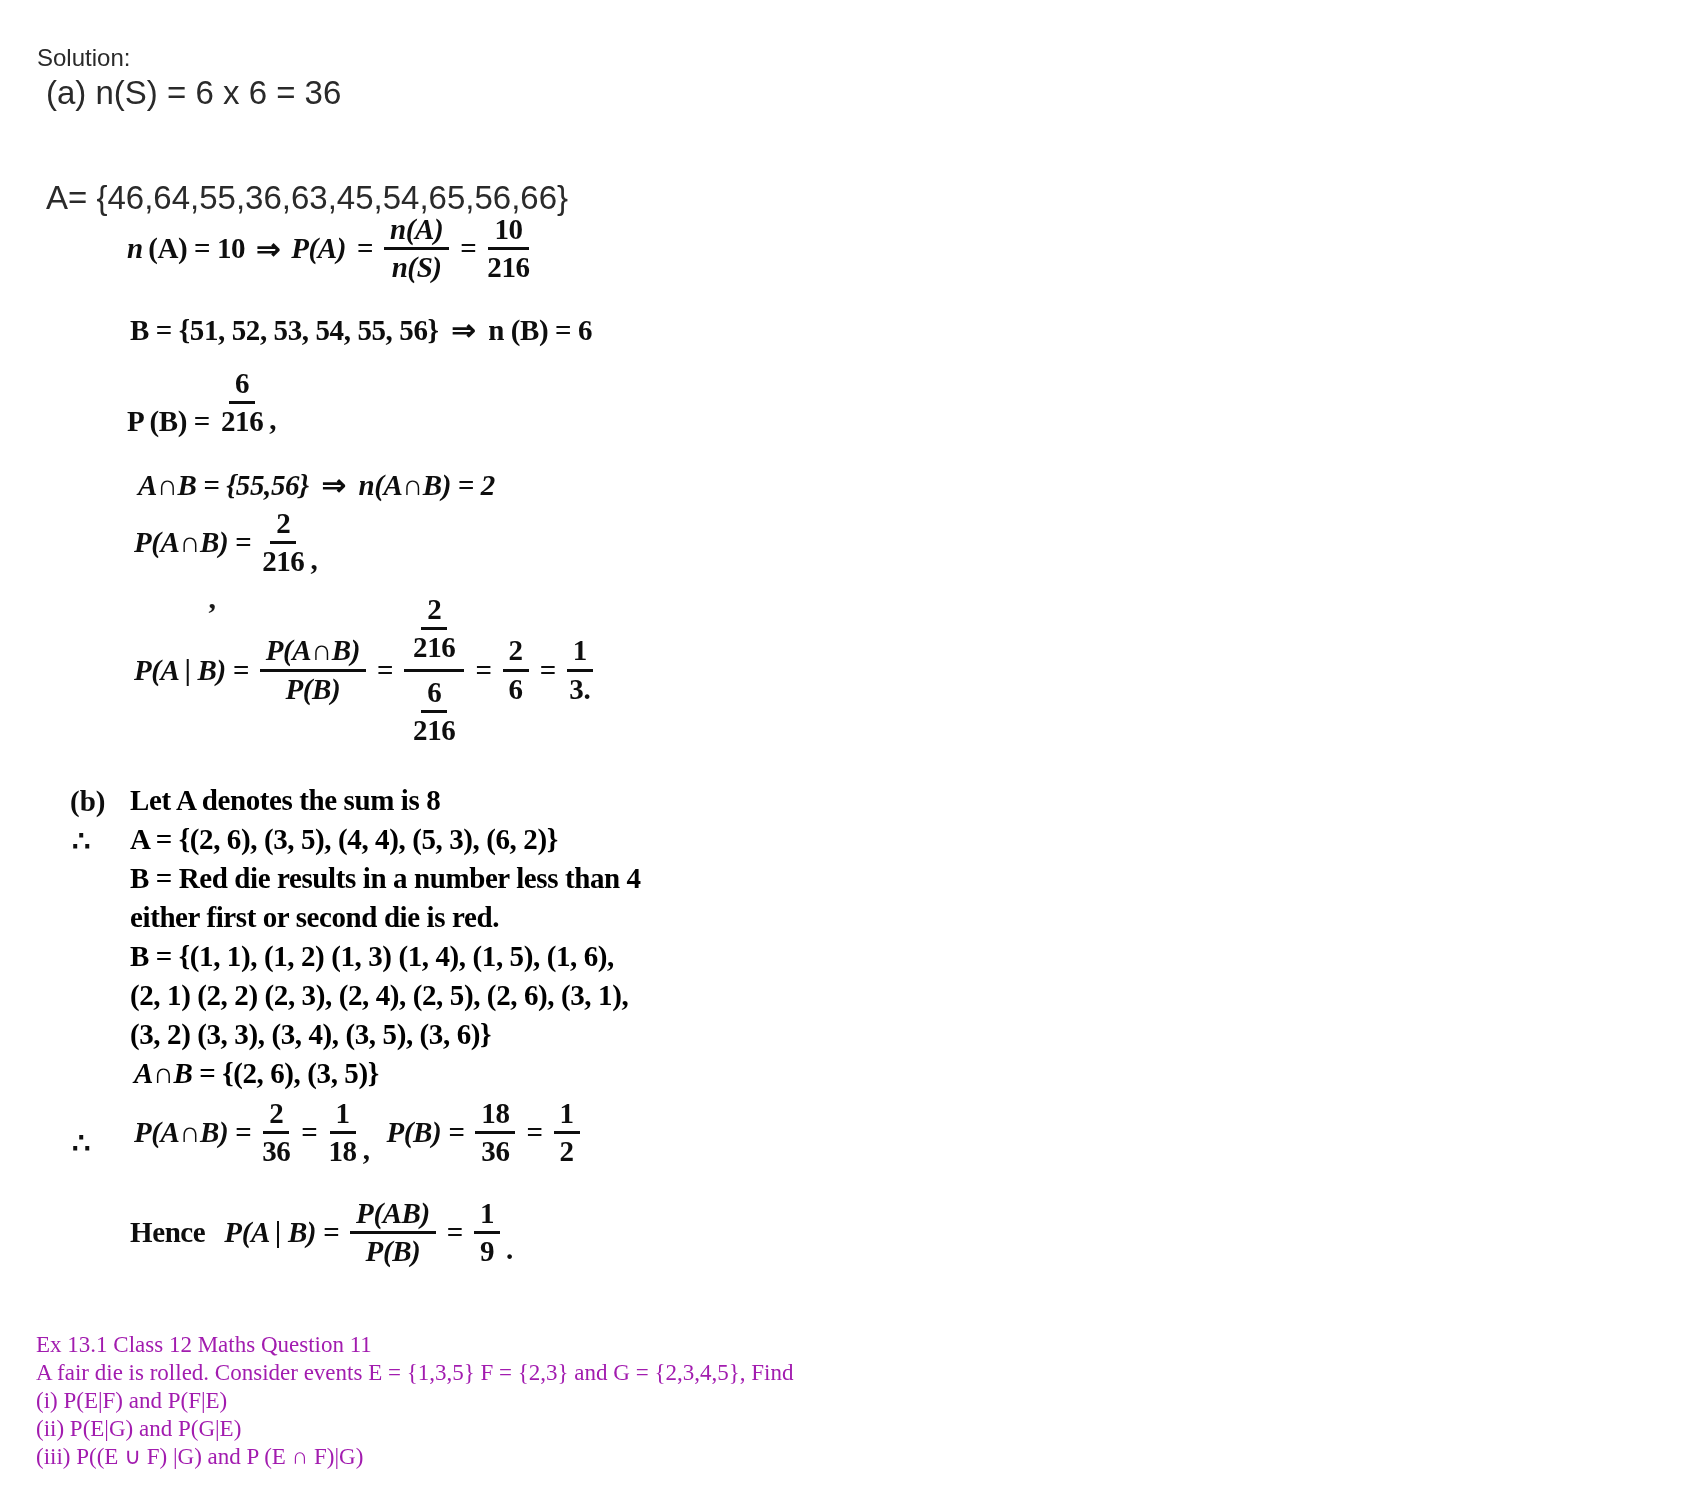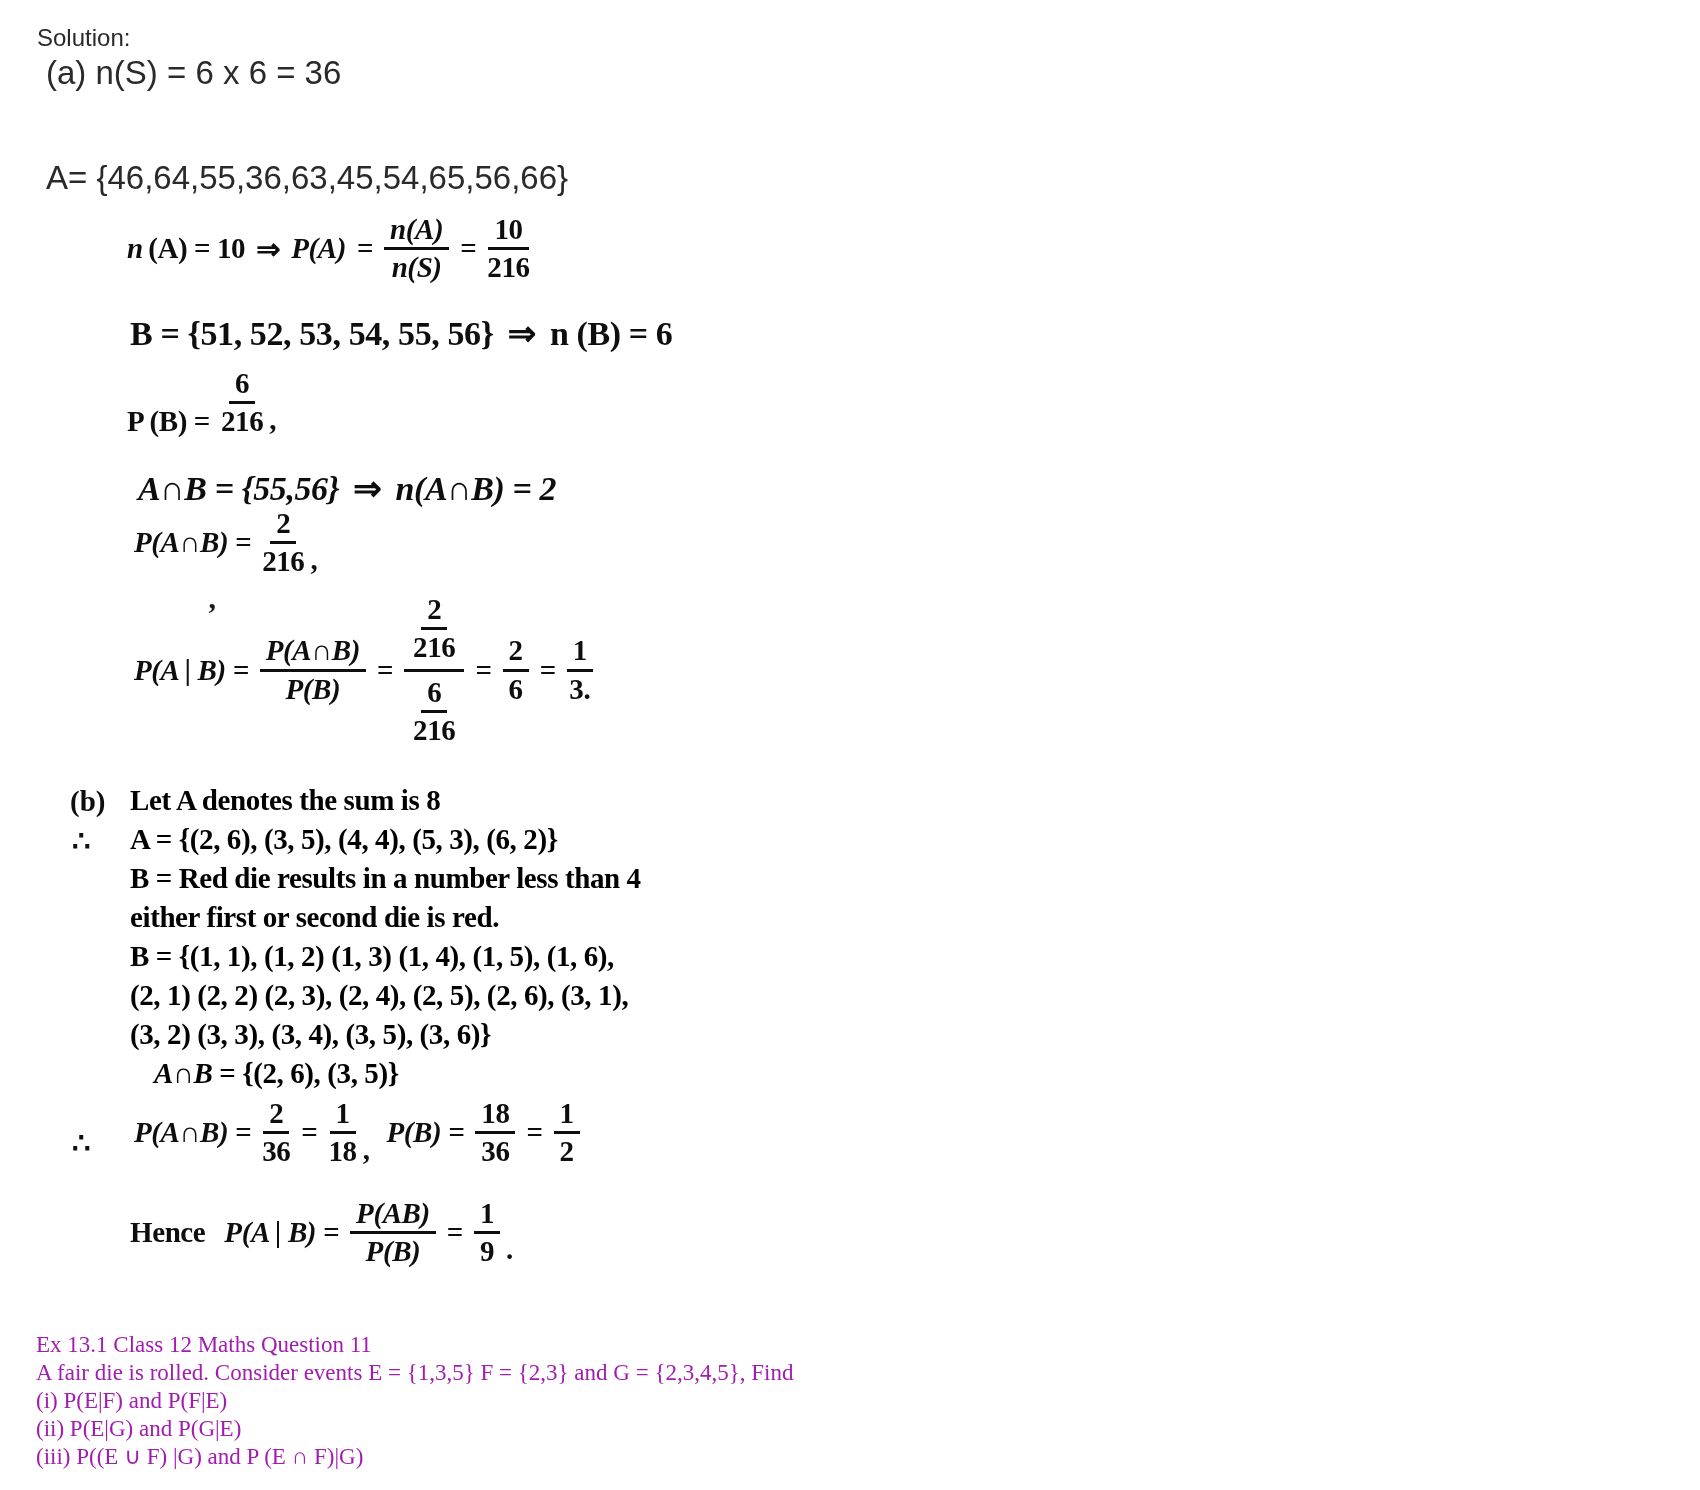--- a/index.html
+++ b/index.html
@@ -2,33 +2,33 @@
 <html><head>
 <meta charset="utf-8">
 <style>
   html, body { margin:0; padding:0; background:#ffffff; }
   .page {
     position:relative; width:1700px; height:1490px;
     background:#ffffff; overflow:hidden;
     color:#222;
   }
   .sans { font-family:"Liberation Sans", sans-serif; color:#2a2a2a; }
-  .abs { position:absolute; white-space:nowrap; }
+  .abs { position:absolute; white-space:nowrap;margin-top:20px; }
 
   
   .mathrow {
     position:absolute; display:flex; align-items:center;
     column-gap:11px; white-space:nowrap;
     font-family:"Liberation Serif", serif; font-weight:700;
     font-size:29px; color:#0e0e0e; letter-spacing:-0.4px;
   }
   .textline {
     position:absolute; white-space:nowrap;
     font-family:"Liberation Serif", serif; font-weight:700;
-    font-size:34px; color:#0e0e0e; letter-spacing:-0.4px;
+    font-size:29px; color:#0e0e0e; letter-spacing:-0.4px;
   }
   .it { font-style:italic; }
 
   .frac { display:inline-flex; flex-direction:column; align-items:center; text-align:center; line-height:1.08; }
   .frac .num { border-bottom:3px solid #0e0e0e; padding:0 6px 2px; }
   .frac .den { padding-top:2px; }
 
   .bigfrac { display:inline-flex; flex-direction:column; align-items:center; }
   .bigfrac .btop { border-bottom:3px solid #0e0e0e; padding:0 9px 5px; display:inline-flex; }
   .bigfrac .bbot { padding-top:5px; display:inline-flex; }
@@ -153,21 +153,21 @@
   <div class="marker" style="left:72px; top:824px;">∴</div>
 
   <div class="pb-block">
     <div class="ln">Let A denotes the sum is 8</div>
     <div class="ln">A = {(2, 6), (3, 5), (4, 4), (5, 3), (6, 2)}</div>
     <div class="ln">B = Red die results in a number less than 4</div>
     <div class="ln">either first or second die is red.</div>
     <div class="ln">B = {(1, 1), (1, 2) (1, 3) (1, 4), (1, 5), (1, 6),</div>
     <div class="ln">(2, 1) (2, 2) (2, 3), (2, 4), (2, 5), (2, 6), (3, 1),</div>
     <div class="ln">(3, 2) (3, 3), (3, 4), (3, 5), (3, 6)}</div>
-    <div class="ln" style="margin-left:24px;">
+    <div class="ln" style="margin-left:4px;">
       <span class="it">A∩B</span><span> = {(2, 6), (3, 5)}</span>
     </div>
   </div>
 
   <div class="marker" style="left:72px; top:1126px;">∴</div>
 
   <div class="mathrow" style="left:134px; top:1098px;">
     <span class="it">P(A∩B) =</span>
     <span class="frac">
       <span class="num">2</span>

